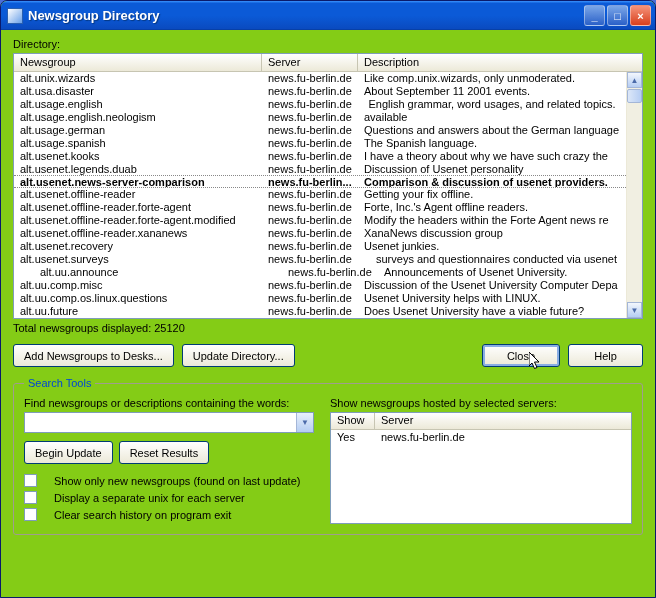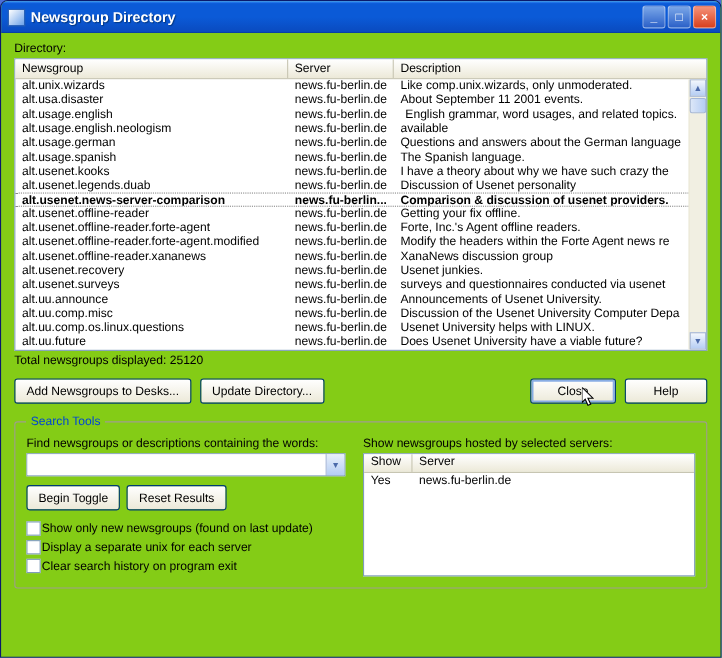--- a/index.html
+++ b/index.html
@@ -151,21 +151,21 @@
     display:flex; height:21px; border:1px solid #7f9db9; background:#fff;
   }
   .combo input { flex:1; border:none; outline:none; font:inherit; padding:0 4px; }
   .combo .dd {
     width:17px; background:linear-gradient(to bottom,#e8f0fb,#b5cdf3);
     border-left:1px solid #a4b6d7;
     display:flex;align-items:center;justify-content:center;
     font-size:8px;color:#4b6aaa; cursor:default;
   }
   .search-left .btns { display:flex; gap:6px; margin-top:8px; }
-  .check-row { display:flex; align-items:flex-end; gap:1px; margin-top:10px; font-size:11px; cursor:default;}
+  .check-row { display:flex; align-items:flex-end; gap:17px; margin-top:10px; font-size:11px; cursor:default;}
   .check-row .cb {
     width:13px;height:13px;border:1px solid #7f9db9;background:#fff;
   }
   .search-mid { flex:1; display:flex; flex-direction:column; }
   .server-list {
     border:1px solid #7f9db9; background:#fff;
     height:112px; margin-top:3px;
   }
   .server-list .hdr {
     display:flex;
@@ -280,24 +280,24 @@
               <div class="cell" style="flex: 1 1 0%;">XanaNews discussion group</div>
             </div>
             <div class="lv-row">
               <div class="cell" style="width: 248px;">alt.usenet.recovery</div>
               <div class="cell" style="width: 96px;">news.fu-berlin.de</div>
               <div class="cell" style="flex: 1 1 0%;">Usenet junkies.</div>
             </div>
             <div class="lv-row">
               <div class="cell" style="width: 248px;">alt.usenet.surveys</div>
               <div class="cell" style="width: 96px;">news.fu-berlin.de</div>
-              <div class="cell" style="flex: 1 1 0%;">surveys and questionnaires conducted via usenet</div>
-            </div>
-            <div class="lv-row">
-              <div class="cell" style="width: 248px;">alt.uu.announce</div>
+              <div class="cell" style="flex: 1 1 0%; margin-left: 12px;">surveys and questionnaires conducted via usenet</div>
+            </div>
+            <div class="lv-row">
+              <div class="cell" style="width: 248px; margin-left: 20px;">alt.uu.announce</div>
               <div class="cell" style="width: 96px;">news.fu-berlin.de</div>
               <div class="cell" style="flex: 1 1 0%;">Announcements of Usenet University.</div>
             </div>
             <div class="lv-row">
               <div class="cell" style="width: 248px;">alt.uu.comp.misc</div>
               <div class="cell" style="width: 96px;">news.fu-berlin.de</div>
               <div class="cell" style="flex: 1 1 0%;">Discussion of the Usenet University Computer Depa</div>
             </div>
             <div class="lv-row">
               <div class="cell" style="width: 248px;">alt.uu.comp.os.linux.questions</div>
@@ -336,21 +336,21 @@
       <div class="search-cols">
         <div class="search-left">
           <label>Find newsgroups or descriptions containing the words:</label>
           <div class="combo">
             <input type="text" style="">
             <div class="dd">
                 <span>▼</span>
               </div>
           </div>
           <div class="btns">
-            <button class="xp wide">Begin Toggle</button>
+            <button class="xp wide">Begin Update</button>
             <button class="xp wide">Reset Results</button>
           </div>
           <div class="check-row">
             <div class="cb"></div>
             <span>Show only new newsgroups (found on last update)</span>
           </div>
           <div class="check-row" style="margin-top:4px">
             <div class="cb"></div>
             <span>Display a separate unix for each server</span>
           </div>

